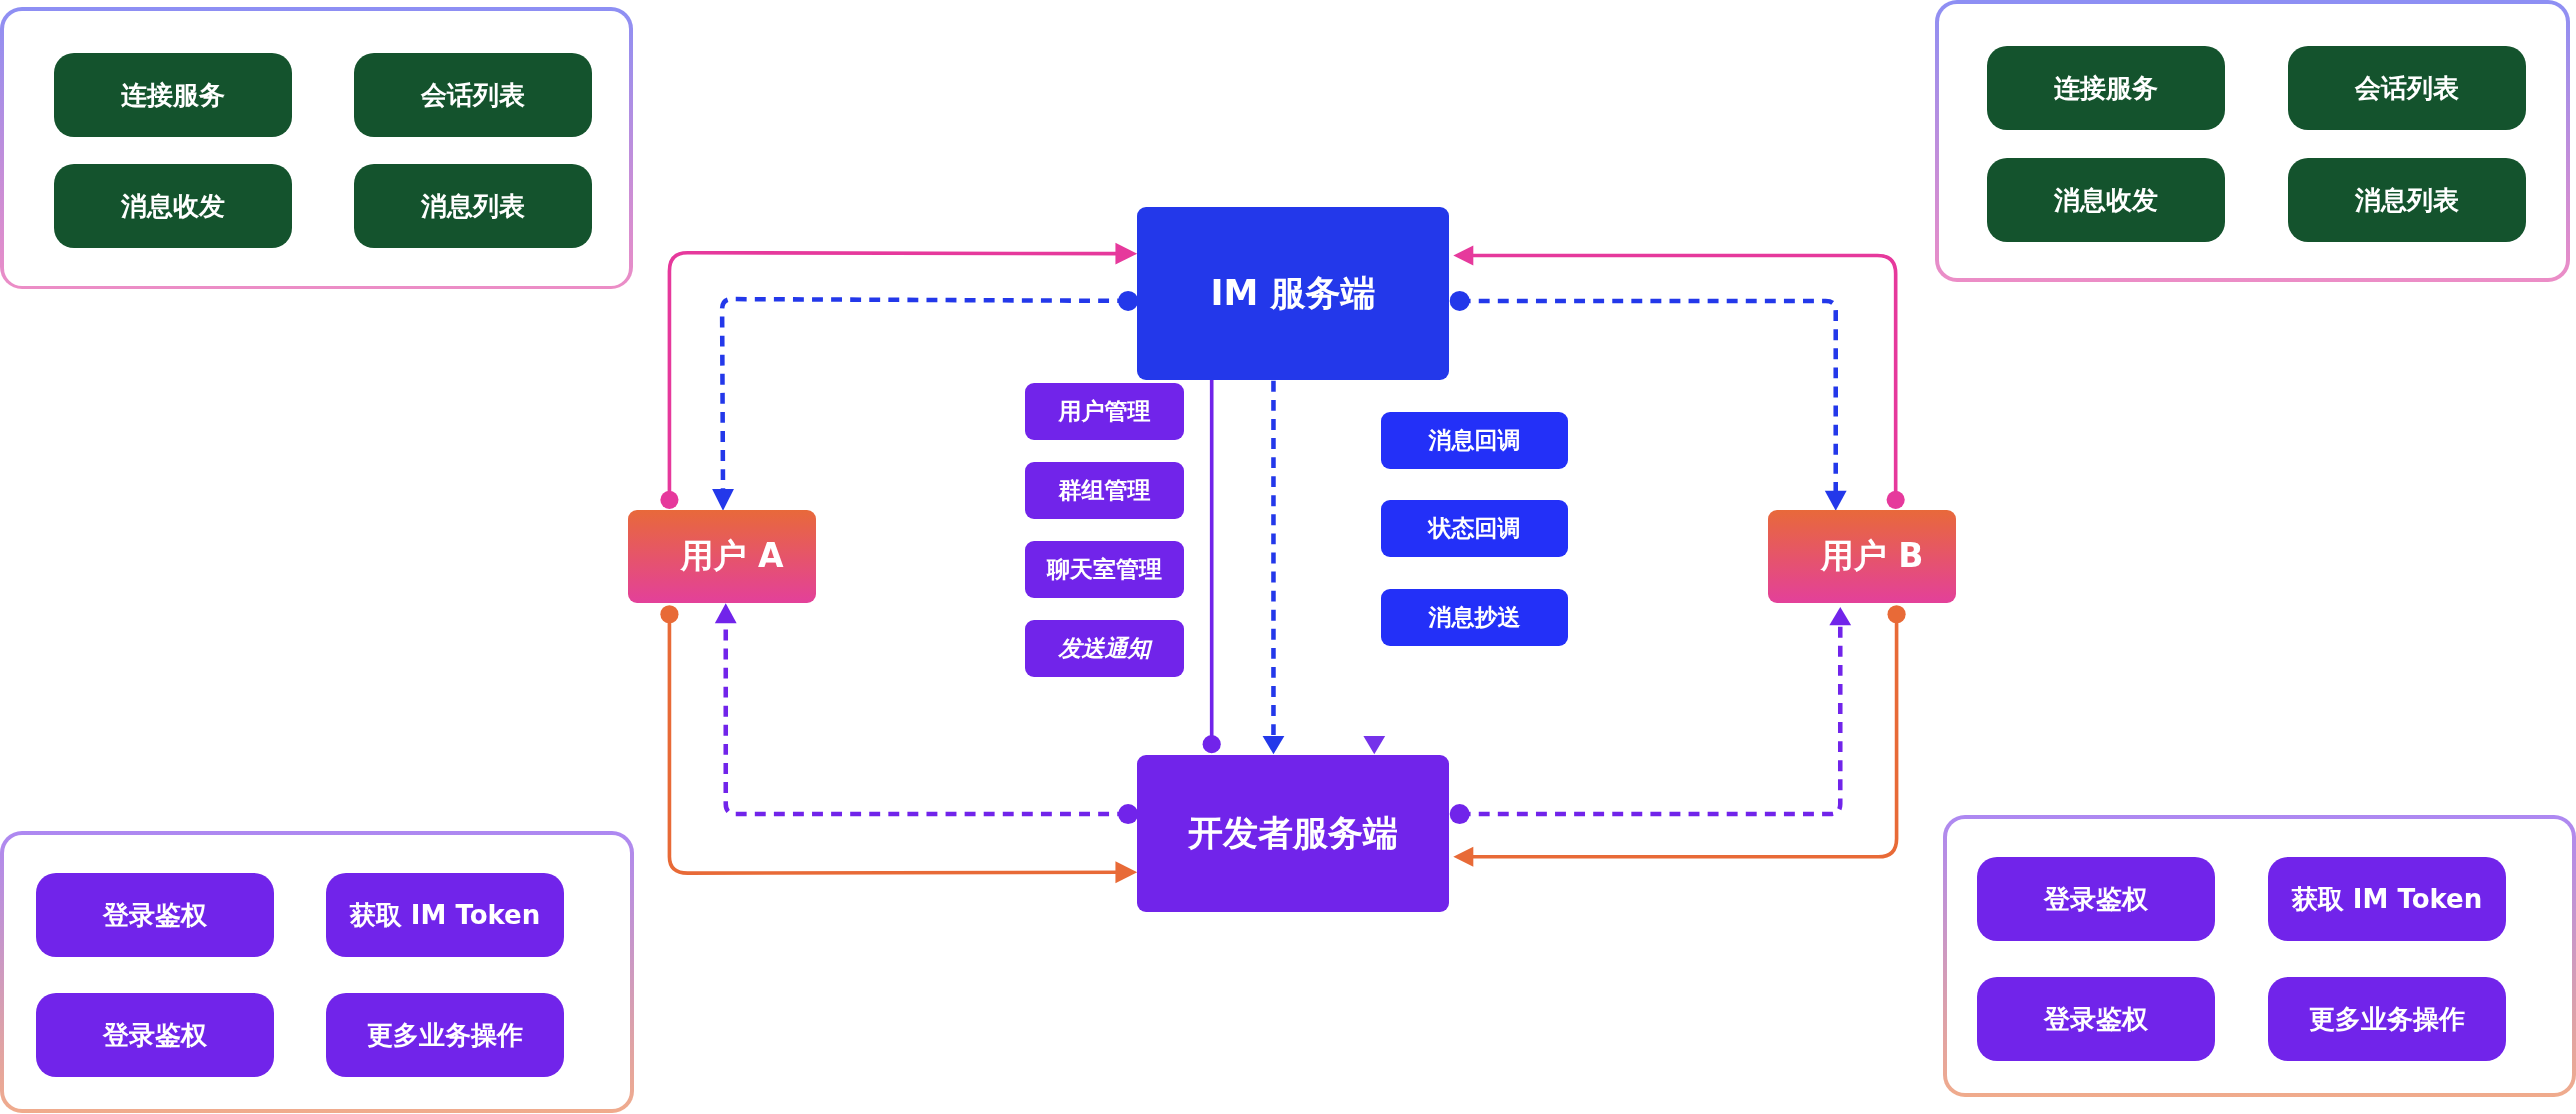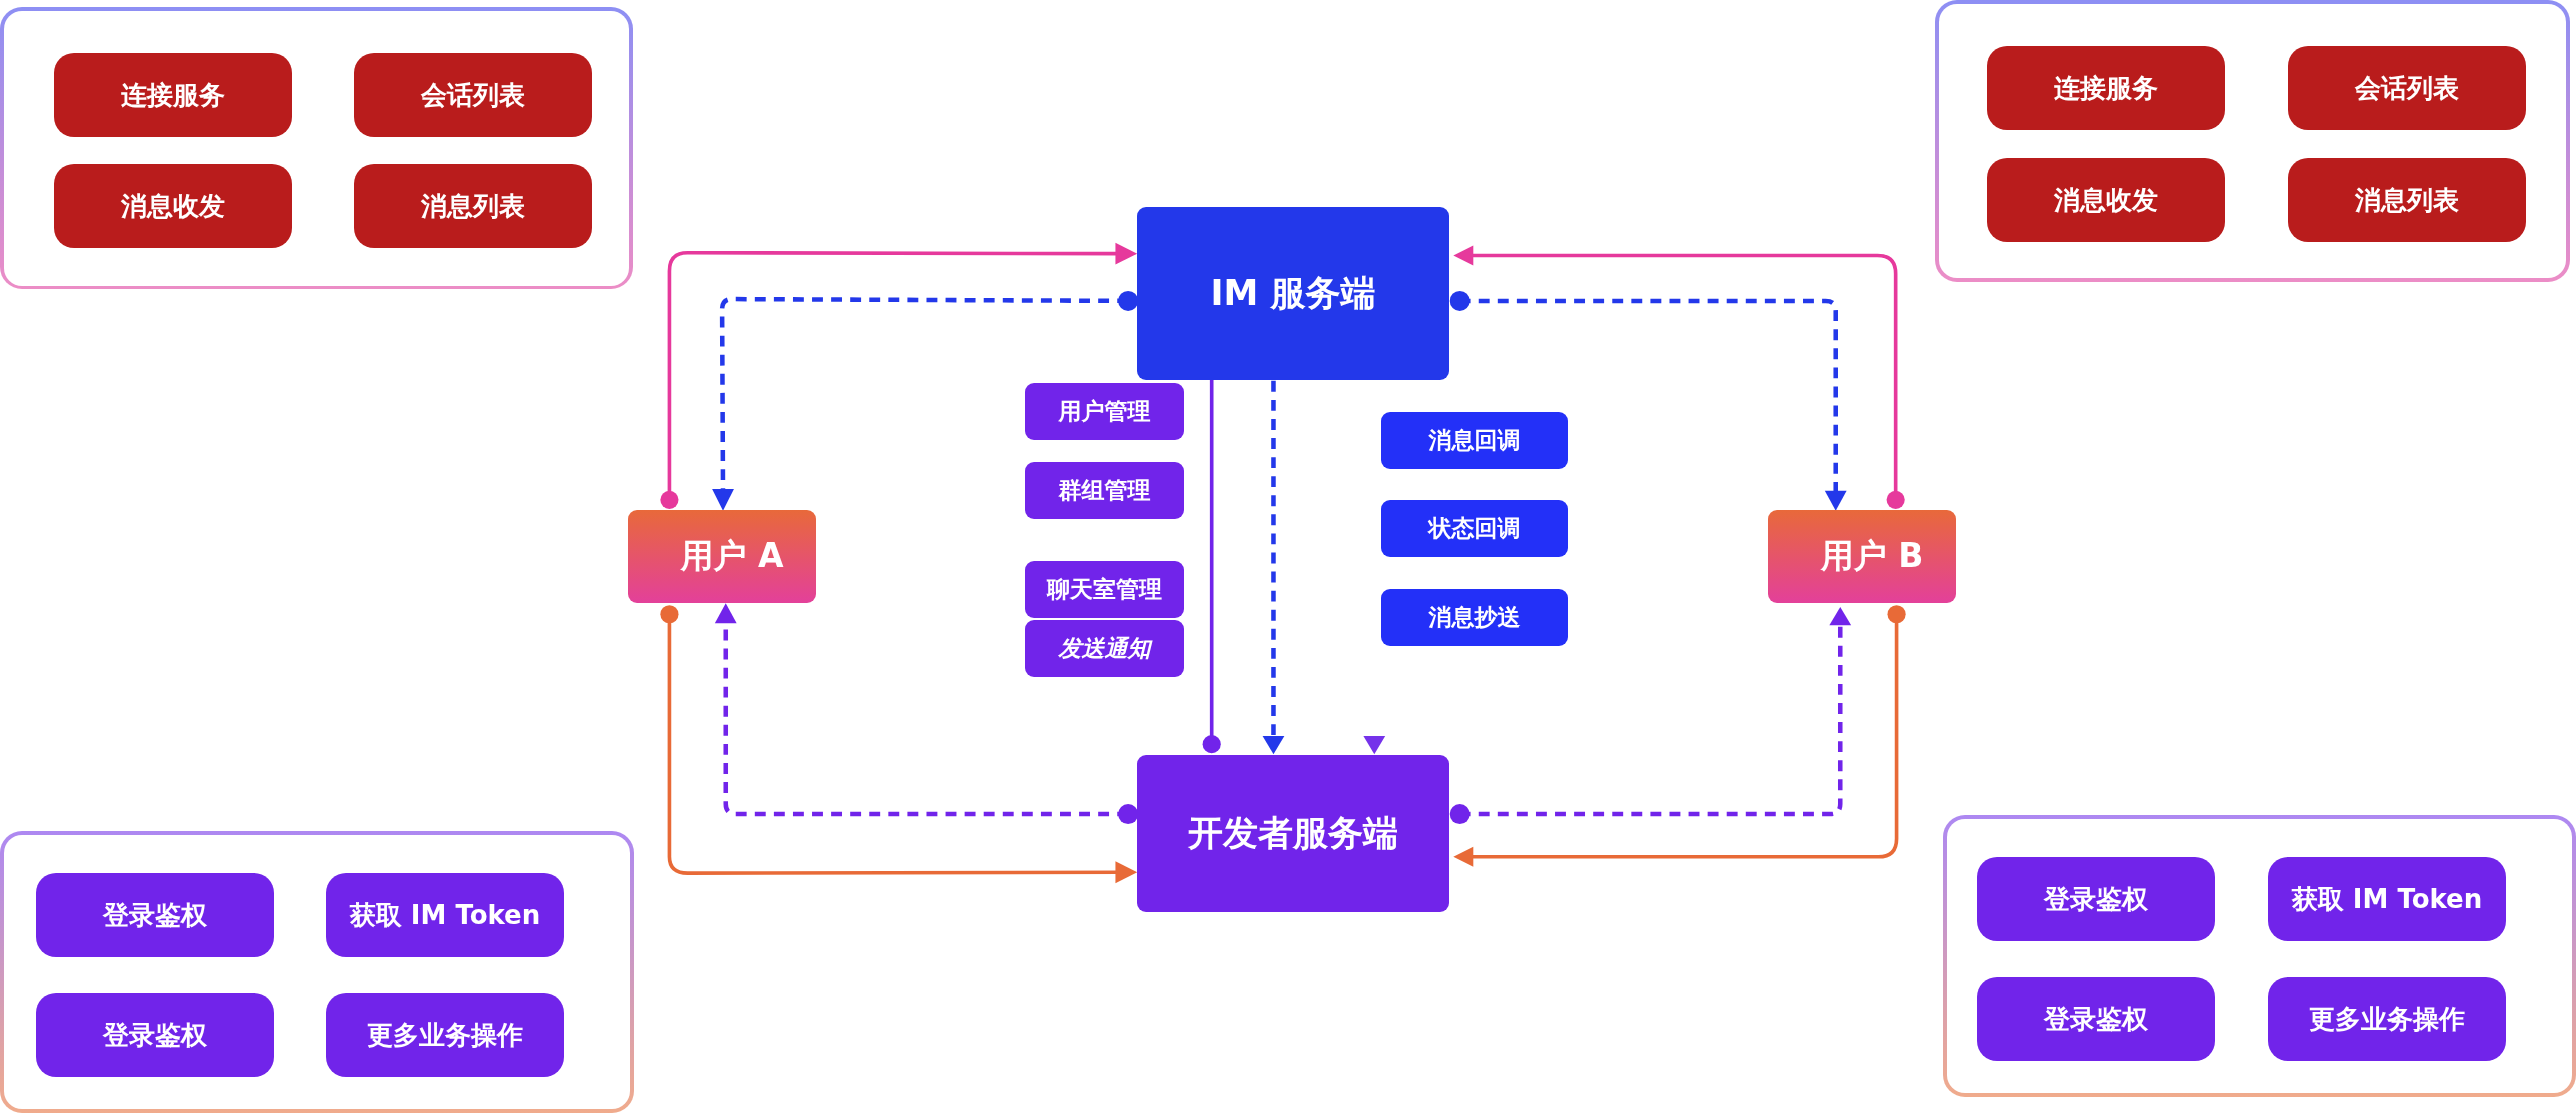--- a/index.html
+++ b/index.html
@@ -2,21 +2,21 @@
 <html style="font-size:14.5px"><head>
 <meta charset="utf-8">
 <style>
   html, body { margin: 0; padding: 0; background: #ffffff; }
   body { width: 2576px; height: 1115px; position: relative; overflow: hidden; font-family: "DejaVu Sans", "Liberation Sans", sans-serif; }
   .panel { position: absolute; border-radius: 22px; padding: 3.6px; box-sizing: border-box; }
   .panel-inner { position: absolute; inset: 3.6px; background: #fff; border-radius: 18px; }
   .panel-top { background: linear-gradient(180deg, #8d8ff4 0%, #ec8dc6 100%); }
   .panel-bottom { background: linear-gradient(180deg, #ad88f2 0%, #f0ab8c 100%); }
   .btn { position: absolute; width: 238px; height: 84px; border-radius: 20px; color: #fff; display: flex; align-items: center; justify-content: center; font-weight: bold; font-size: 26px; box-sizing: border-box; cursor: pointer; }
-  .btn-blue { background: #b91c1c; }
+  .btn-blue { background: #14532d; }
   .btn-purple { background: #7124ea; }
   .node { position: absolute; display: flex; align-items: center; justify-content: center; color: #fff; font-weight: bold; border-radius: 9px; cursor: pointer; }
   .node-im { left: 1137px; top: 207px; width: 312px; height: 173px; background: #2338ea; font-size: 35px; }
   .node-dev { left: 1137px; top: 755px; width: 312px; height: 157px; background: #7124ea; font-size: 35px; }
   .node-user { width: 168px; height: 93px; top: 510px; background: linear-gradient(180deg, #e8693a 0%, #e3409a 100%); font-size: 33px; padding-left: 20px; }
   .tag { position: absolute; height: 57px; border-radius: 9px; color: #fff; display: flex; align-items: center; justify-content: center; font-weight: bold; font-size: 23px; cursor: pointer; text-align: center; }
   .tag-left { left: 1025px; width: 159px; background: #7124ea; }
   .tag-right { left: 1381px; width: 187px; background: #2330f8; }
   svg.connectors { position: absolute; left: 0; top: 0; width: 2576px; height: 1115px; pointer-events: none; }
 </style>
@@ -108,19 +108,19 @@
 <div class="btn btn-purple" style="left:1977px; top:977px;">登录鉴权</div>
 <div class="btn btn-purple" style="left:2268px; top:977px;">更多业务操作</div>
 
 <div class="node node-im">IM 服务端</div>
 <div class="node node-dev">开发者服务端</div>
 <div class="node node-user" style="left:628px;">用户 A</div>
 <div class="node node-user" style="left:1768px;">用户 B</div>
 
 <div class="tag tag-left" style="top:383px;">用户管理</div>
 <div class="tag tag-left" style="top:462px;">群组管理</div>
-<div class="tag tag-left" style="top:541px;margin-top:20px;">聊天室管理</div>
+<div class="tag tag-left" style="top:541px;">聊天室管理</div>
 <div class="tag tag-left" style="top:620px;font-style:italic;">发送通知</div>
 
 <div class="tag tag-right" style="top:412px;">消息回调</div>
 <div class="tag tag-right" style="top:500px;">状态回调</div>
 <div class="tag tag-right" style="top:589px;">消息抄送</div>
 
 
 </body></html>

